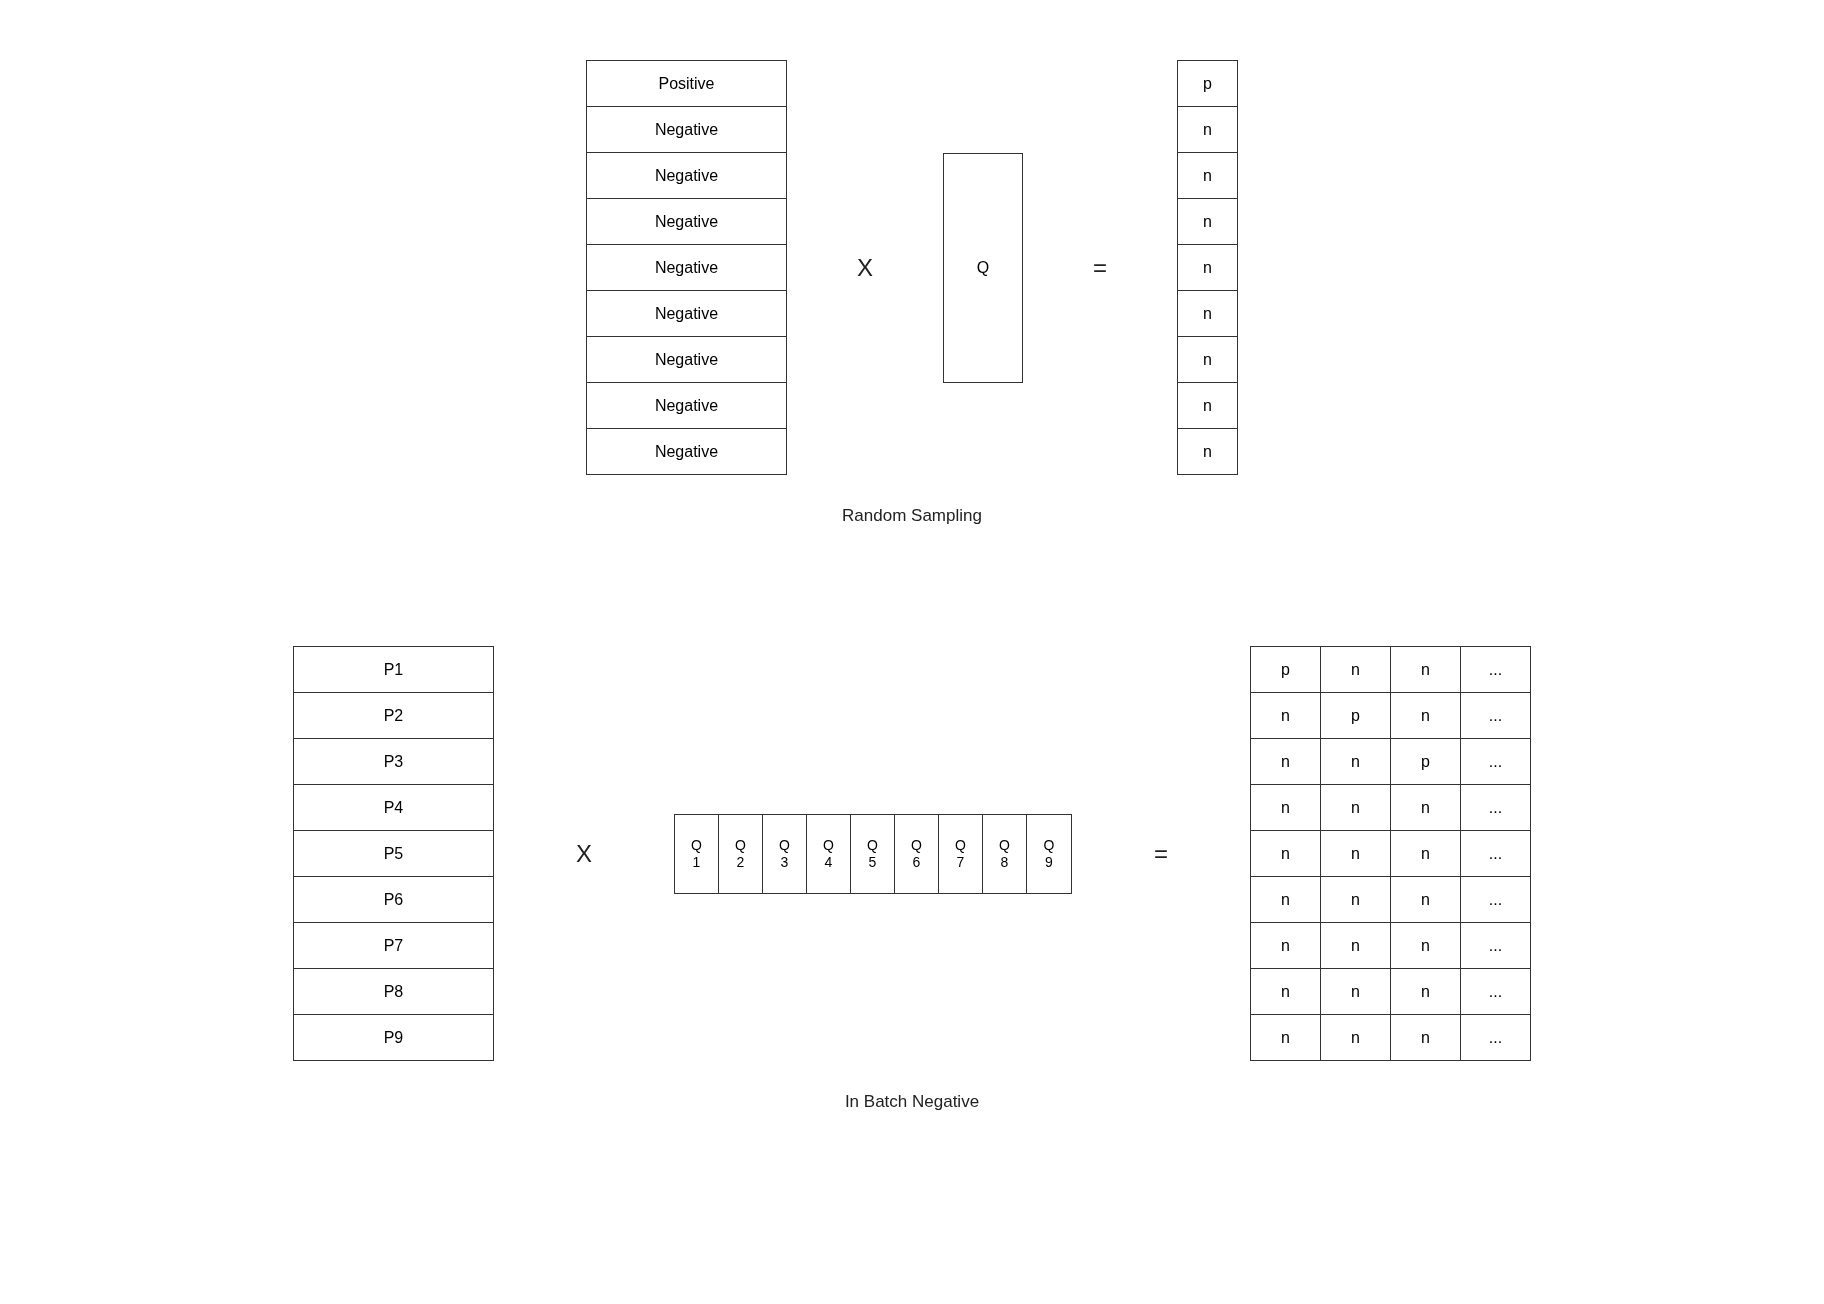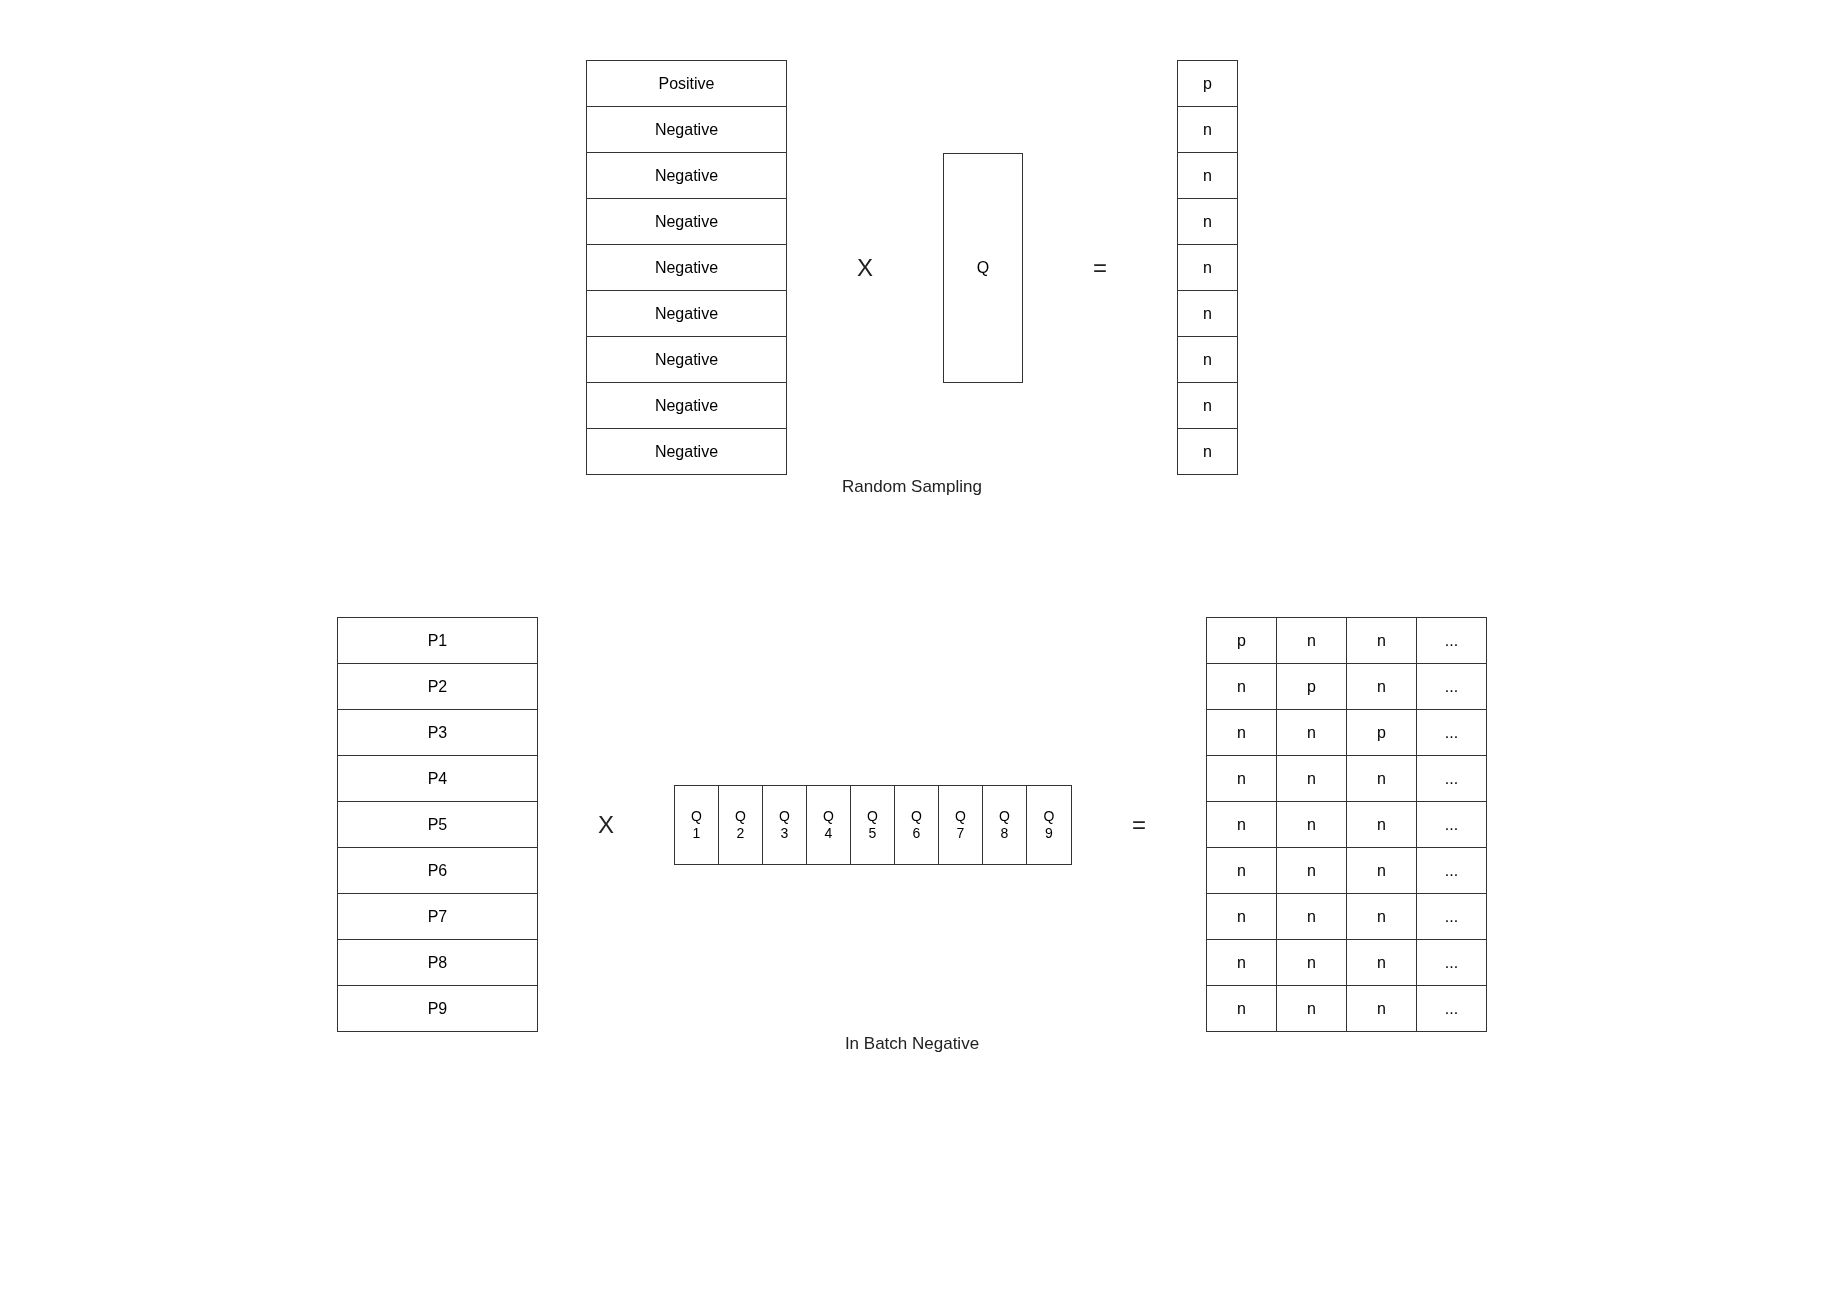--- a/index.html
+++ b/index.html
@@ -76,30 +76,30 @@
       text-align: center;
       padding: 6px 0;
       min-width: 60px;
       height: 46px;
       font-size: 16px;
     }
 
     .label-center {
       text-align: center;
       font-size: 17px;
-      margin-top: 2px;
+      margin-top: 31px;
       color: #222;
     }
 
     
     .bottom-section {
       display: flex;
       align-items: center;
       justify-content: center;
-      gap: 50px;
+      gap: 72px;
       margin-top: 80px;
       width: 100%;
       padding: 0 60px;
     }
 
     .p-matrix {
       border-collapse: collapse;
     }
     .p-matrix td {
       border: 1px solid #333;

